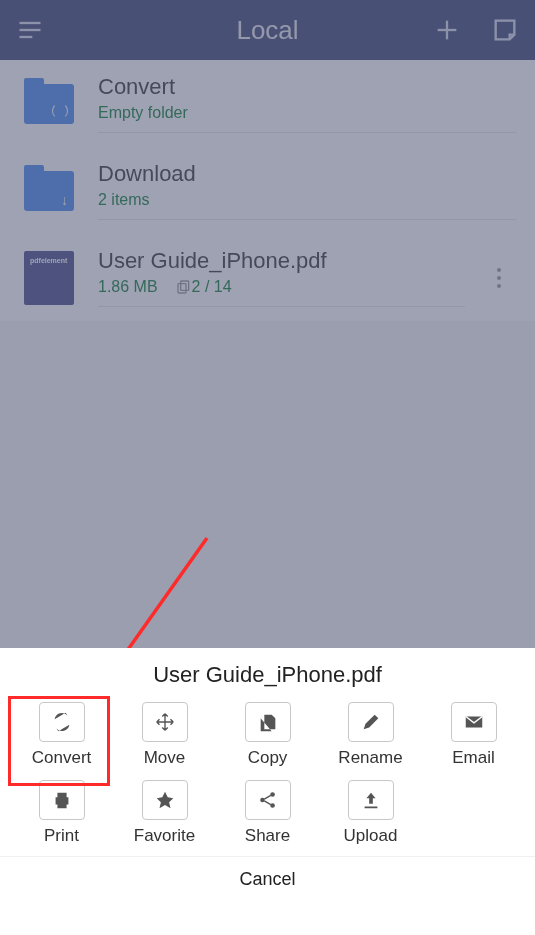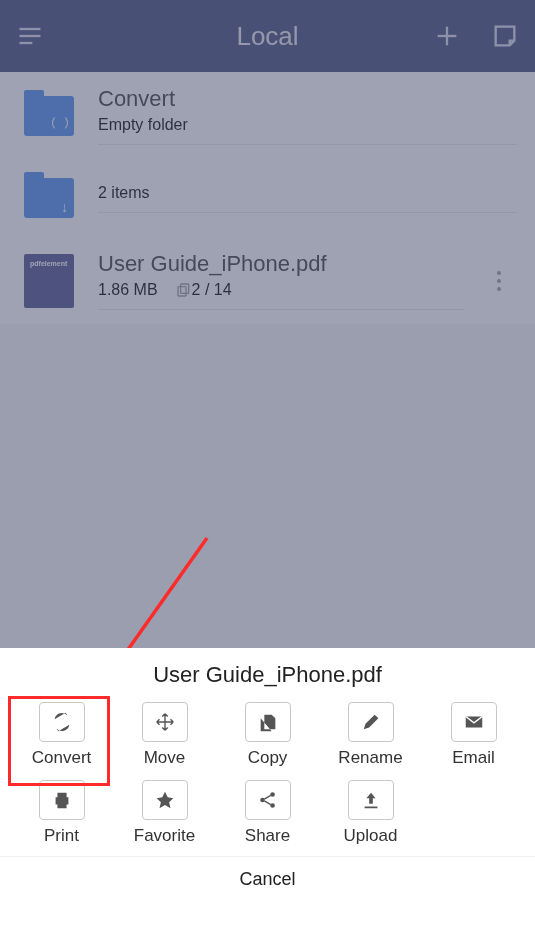--- a/index.html
+++ b/index.html
@@ -5,21 +5,21 @@
     * { margin: 0; padding: 0; box-sizing: border-box; }
     body {
       width: 535px;
       height: 935px;
       font-family: -apple-system, Helvetica, Arial, sans-serif;
       background: #f5f5f5;
       position: relative;
       overflow: hidden;
     }
     .header {
-      height: 72px;
+      height: 60px;
       background: #3e4a7a;
       display: flex;
       align-items: center;
       justify-content: space-between;
       padding: 0 16px;
       color: #fff;
     }
     .header-left, .header-right {
       display: flex;
       align-items: center;
@@ -107,21 +107,21 @@
       font-weight: bold;
     }
     .file-title {
       font-size: 22px;
       color: #3a3a3a;
       font-weight: 400;
       margin-bottom: 4px;
     }
     .file-meta {
       font-size: 16px;
-      color: #000000;
+      color: #15803d;
       display: flex;
       align-items: center;
       gap: 18px;
     }
     .pages-meta {
       display: inline-flex;
       align-items: center;
       gap: 0;
     }
     .more-dots {
@@ -235,20 +235,21 @@
       <div class="file-title">Convert</div>
       <div class="file-meta">Empty folder</div>
     </div>
   </div>
 
   <div class="file-row">
     <div class="file-icon-slot">
       <div class="folder-icon folder-down"></div>
     </div>
     <div class="file-row-main">
+      <div class="file-title">Download</div>
       <div class="file-meta">2 items</div>
     </div>
   </div>
 
   <div class="file-row">
     <div class="file-icon-slot">
       <div class="pdf-icon">
           <span>pdfelement</span>
         </div>
     </div>

